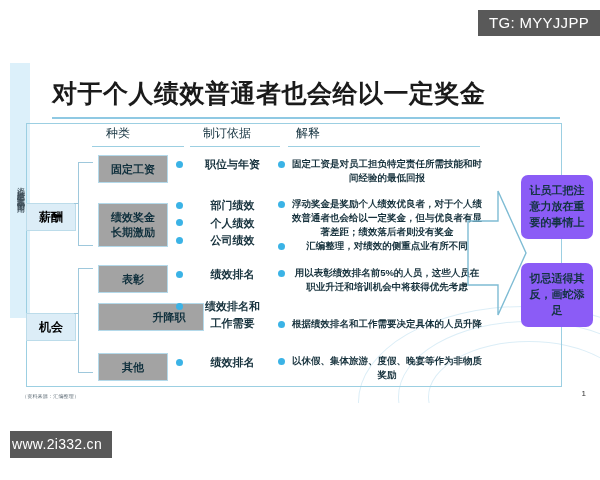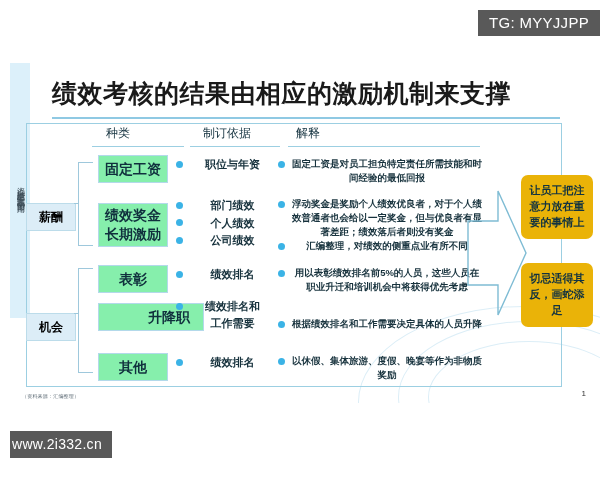--- a/index.html
+++ b/index.html
@@ -159,27 +159,27 @@
   
   .row {
     position: absolute;
     left: 0;
     width: 400px;
   }
   .kind-chip {
     position: absolute;
     left: 18px;
     width: 68px;
-    background: #86efac;
+    background: #a3a3a3;
     border: 1px solid #b3d9ea;
     display: flex;
     flex-direction: column;
     align-items: center;
     justify-content: center;
-    font-size: 14px;
+    font-size: 11px;
     font-weight: bold;
     color: #10303d;
     line-height: 1.35;
     padding: 3px 0;
   }
   .basis-list {
     position: absolute;
     left: 96px;
     width: 100px;
   }
@@ -211,21 +211,21 @@
   }
   .basis-list .bullet-item::before { top: 4.5px; }
 
   
   #big-arrow { position: absolute; left: 466px; top: 128px; }
 
   
   .callout {
     position: absolute;
     width: 72px;
-    background: #eab308;
+    background: #8b5cf6;
     border-radius: 7px;
     font-size: 11px;
     font-weight: bold;
     color: #123340;
     line-height: 1.45;
     text-align: center;
     padding: 8px 5px;
     box-sizing: border-box;
   }
   #callout-1 { left: 521px; top: 120px; }
@@ -258,21 +258,21 @@
 <div id="slide">
 
   <div class="swirl a"></div>
   <div class="swirl b"></div>
   <div class="swirl c"></div>
 
   <div id="side-tab">
     <span id="side-tab-label">咨询技能在甲方职场中的应用</span>
   </div>
 
-  <div id="slide-title">绩效考核的结果由相应的激励机制来支撑</div>
+  <div id="slide-title">对于个人绩效普通者也会给以一定奖金</div>
   <div id="title-rule"></div>
 
   <div id="frame"></div>
 
   <div id="table-area">
 
     <div class="col-head-row">
       <div class="col-head head-kind">种类</div>
       <div class="col-head head-basis">制订依据</div>
       <div class="col-head head-expl">解释</div>

